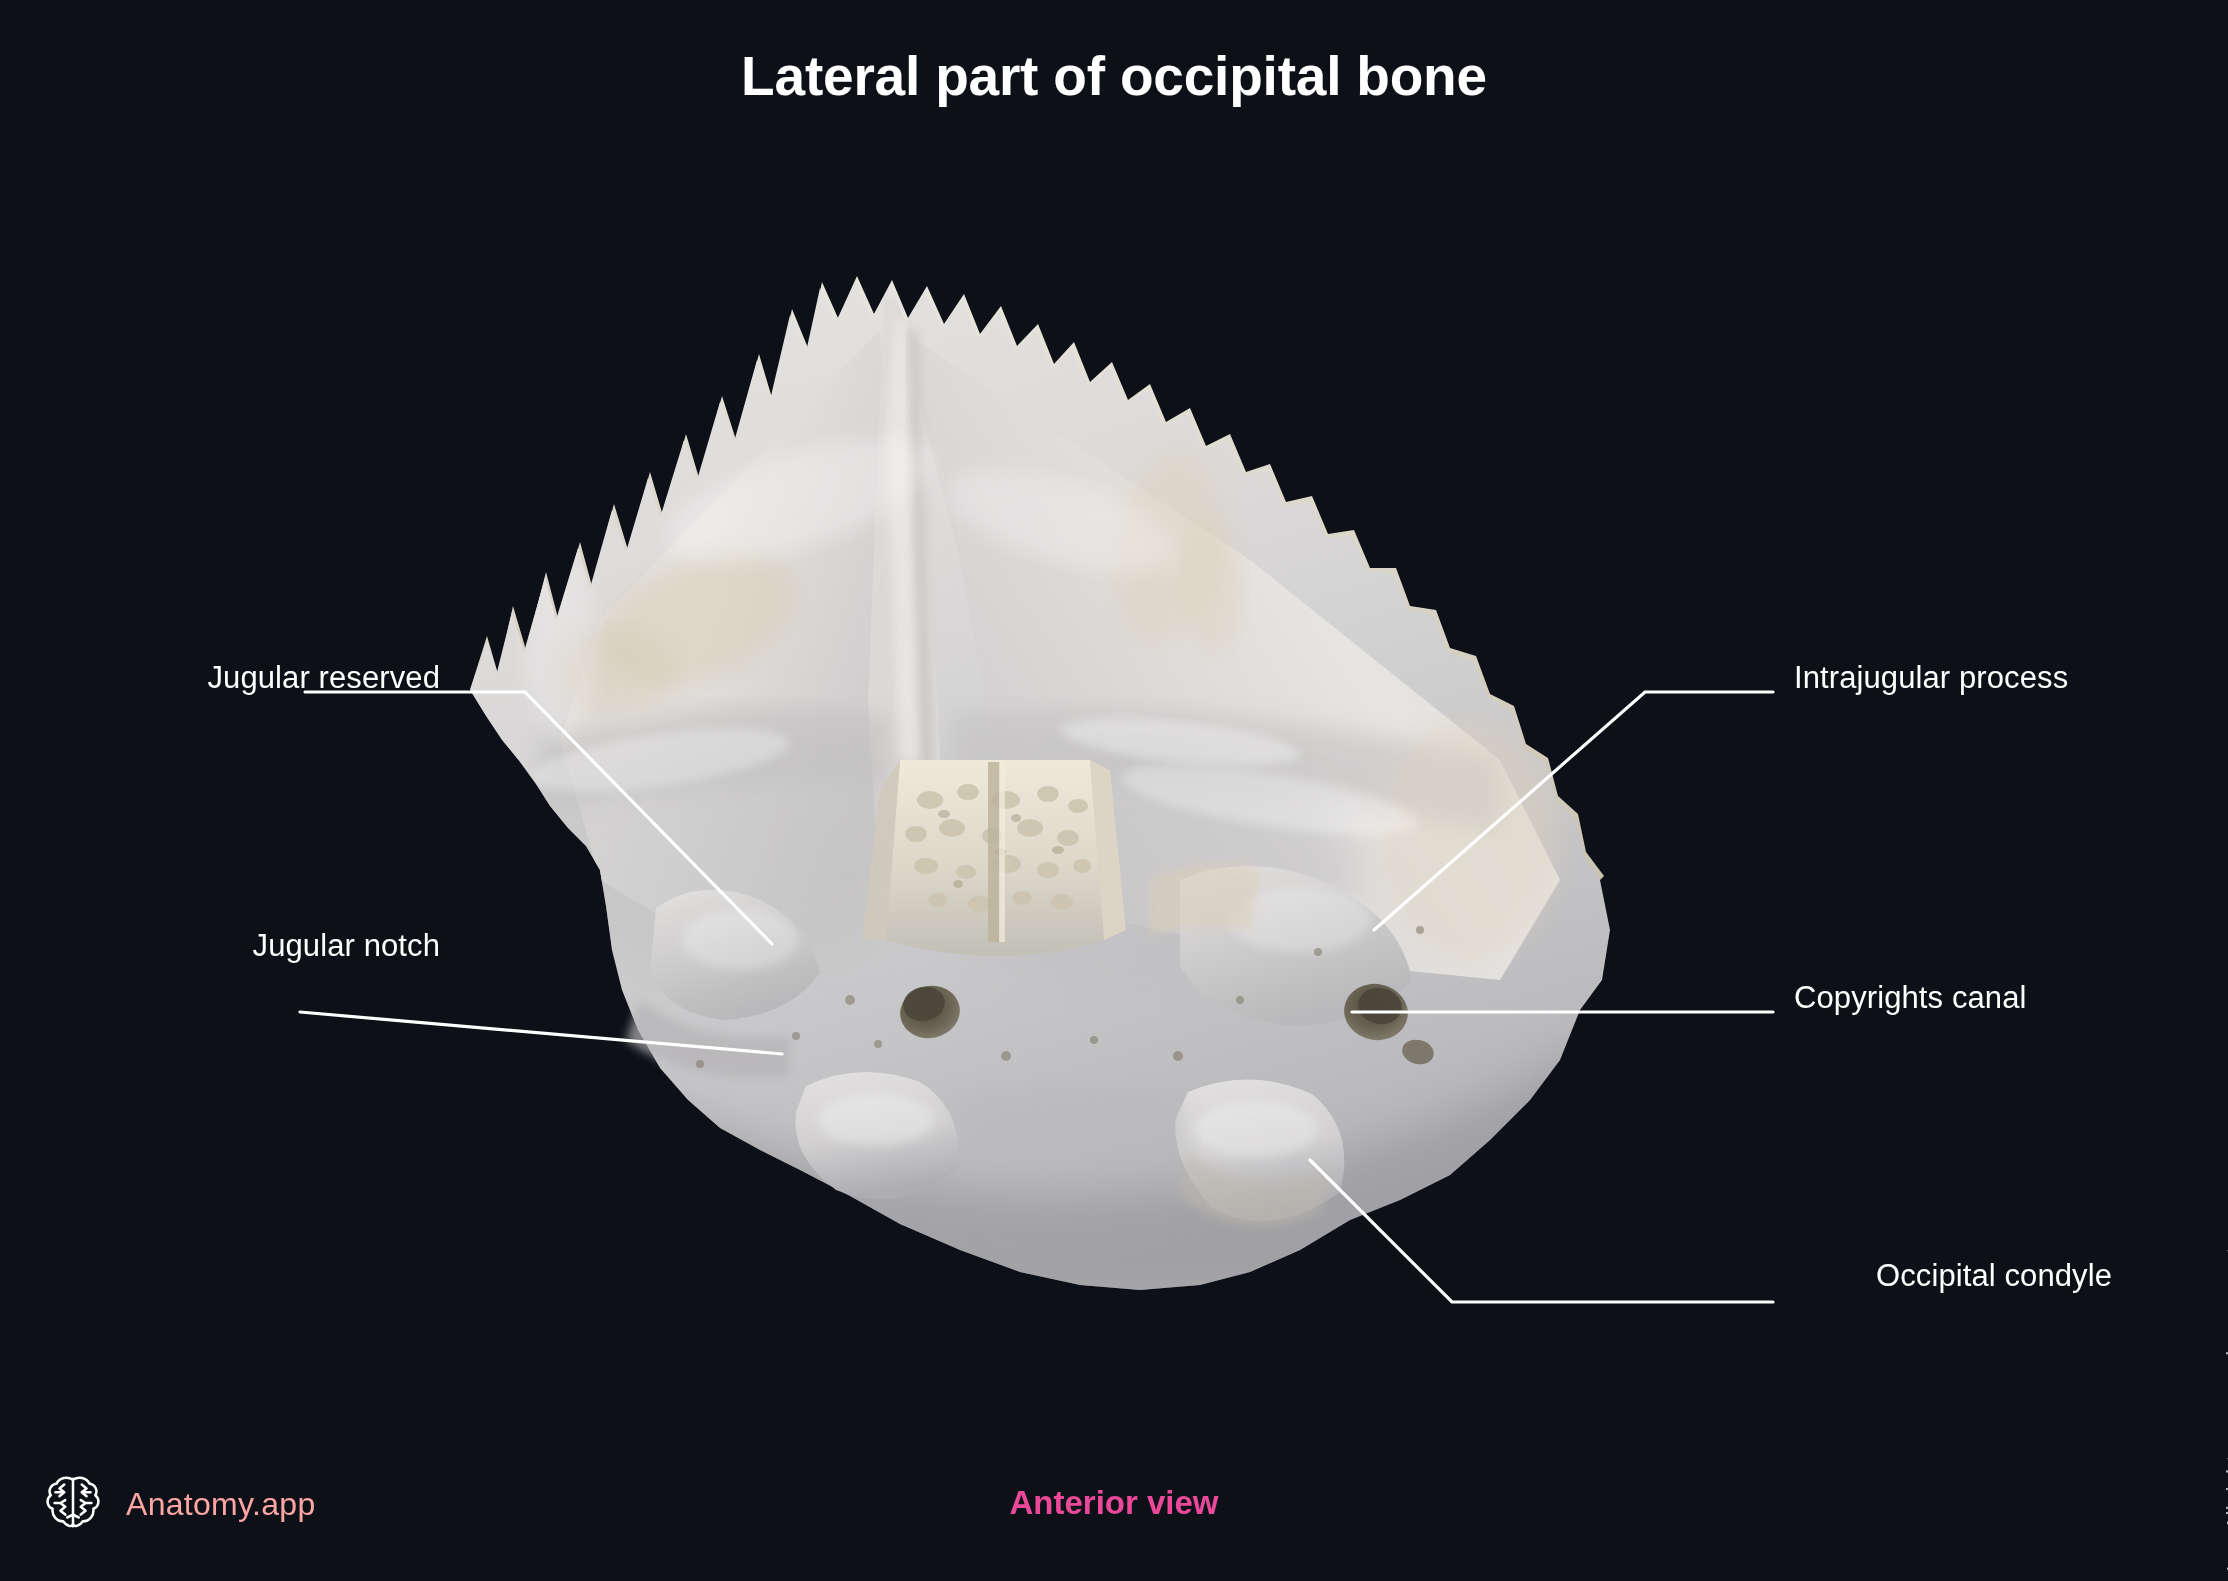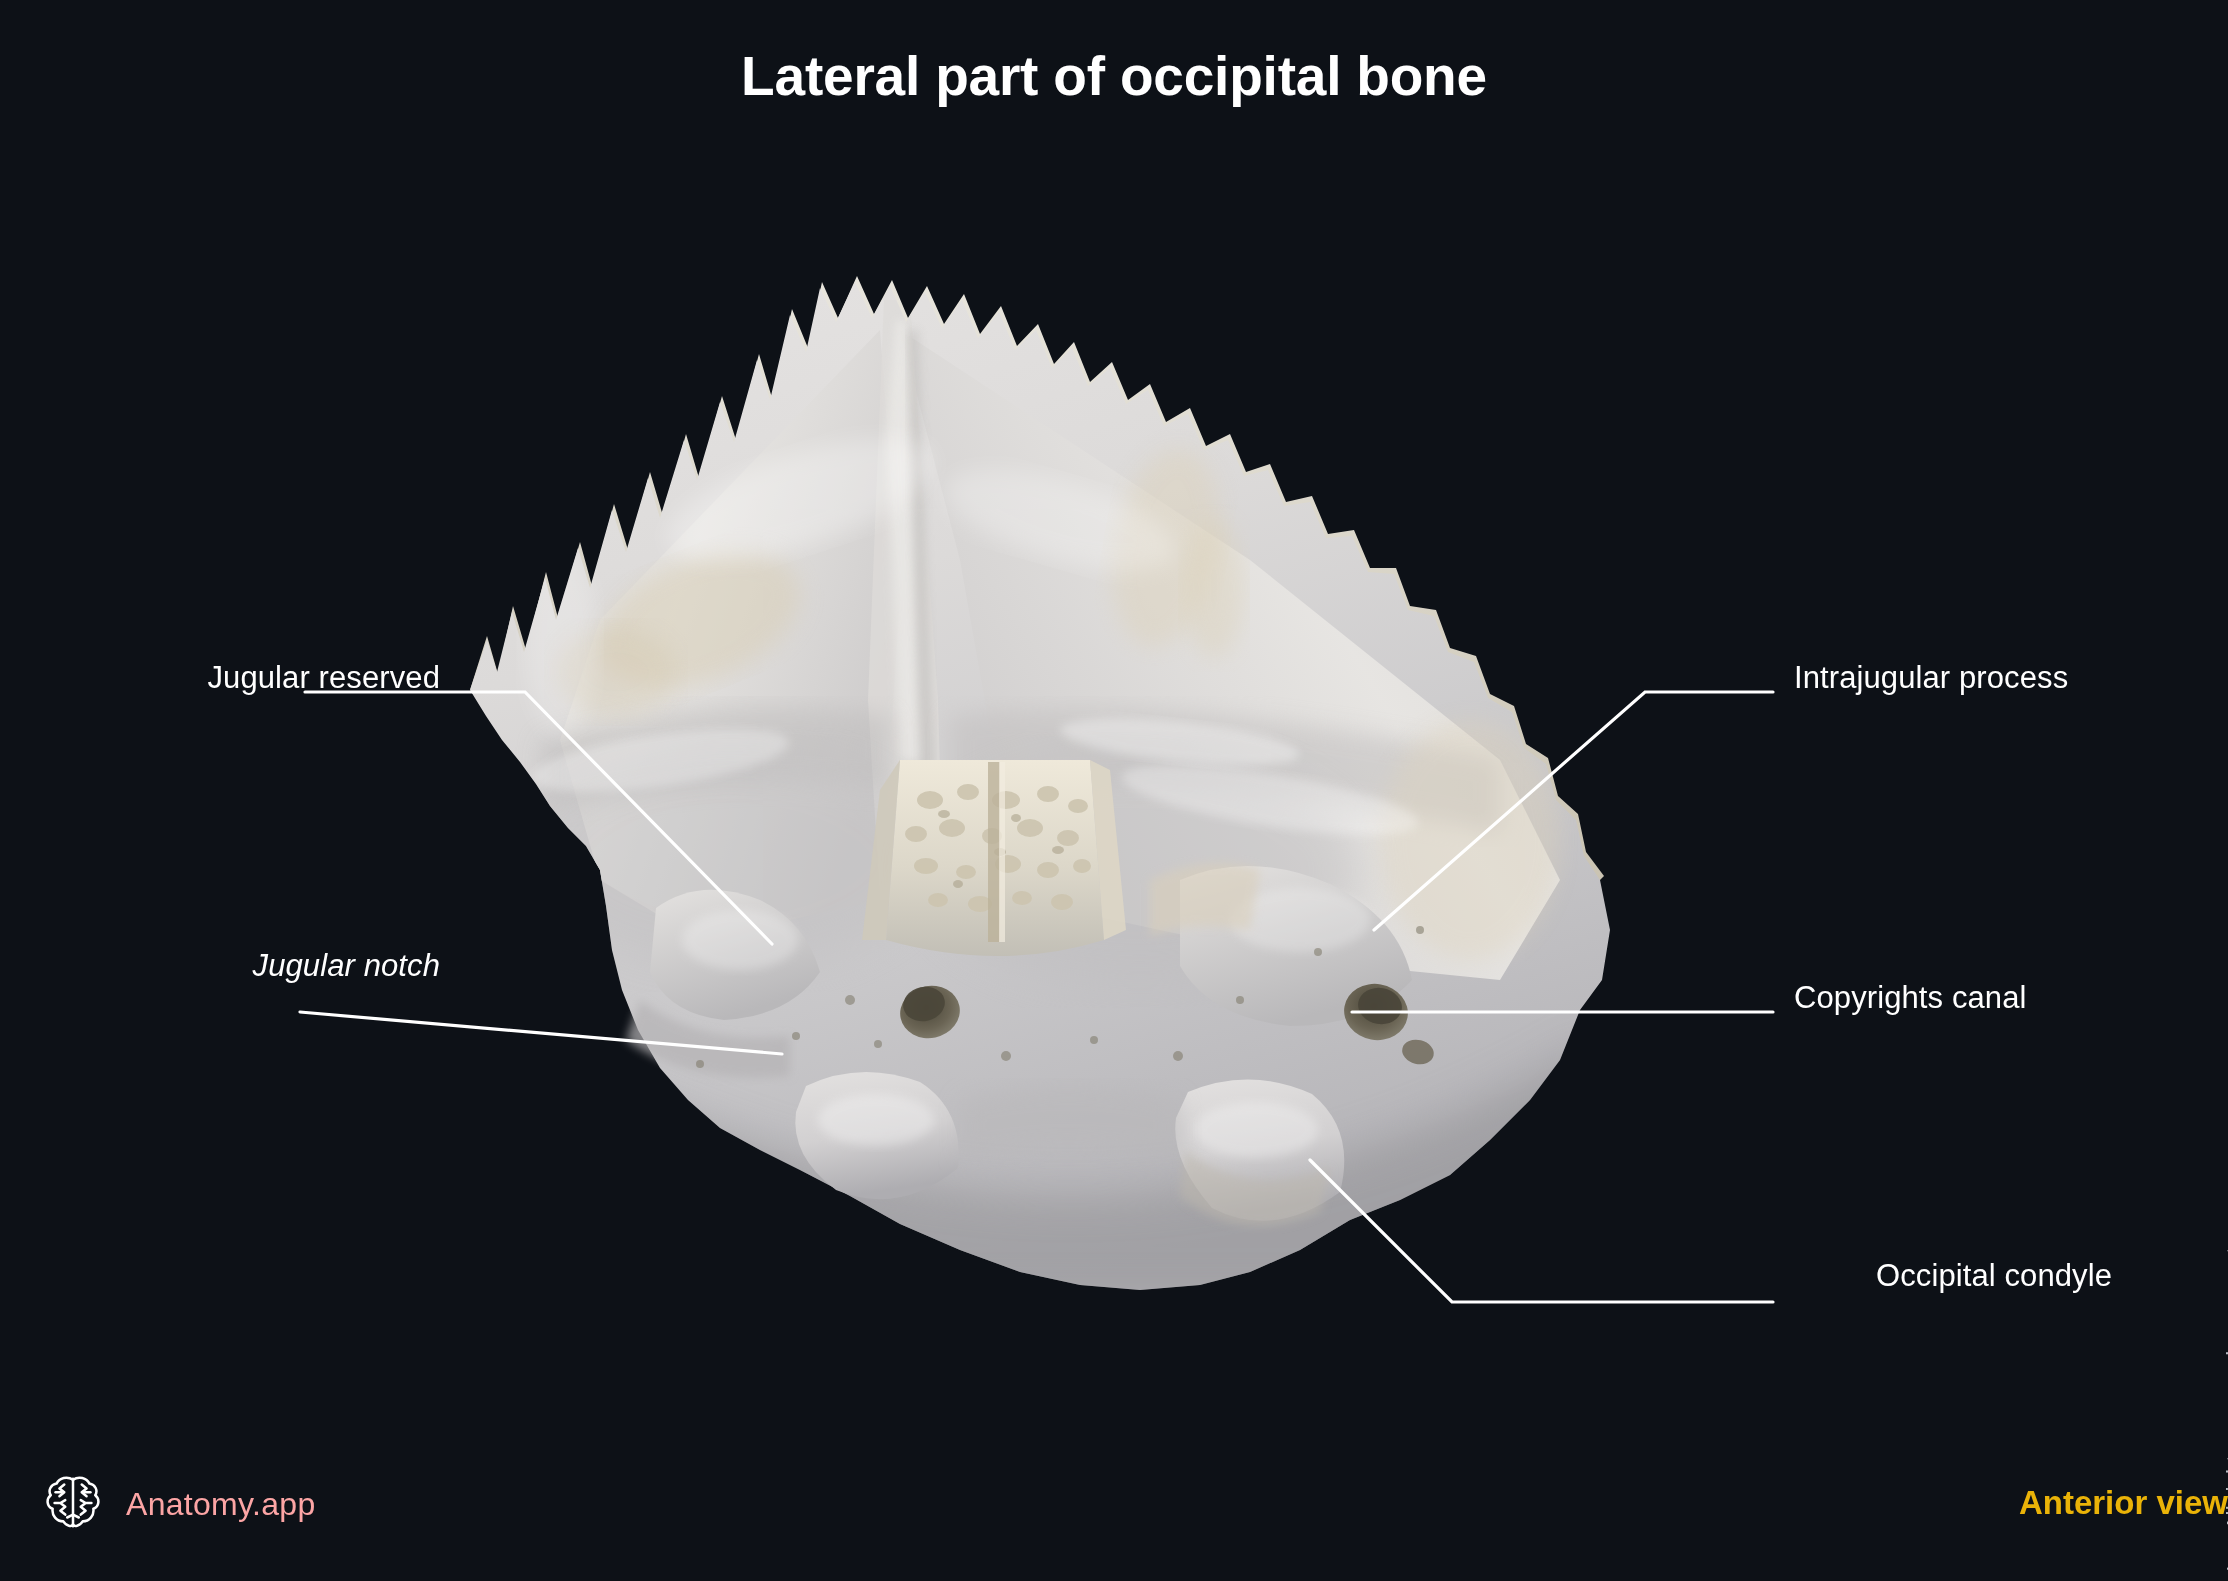--- a/index.html
+++ b/index.html
@@ -33,33 +33,33 @@
     font-size: 31px;
     font-weight: 400;
     color: #ffffff;
     white-space: nowrap;
     letter-spacing: 0.1px;
   }
   .label.left  { text-align: right; }
   .label.right { text-align: center; }
 
   #label-jugular-process     { left: 40px;  top: 660px;  width: 400px; }
-  #label-jugular-notch       { left: 40px;  top: 948px;  width: 400px; font-style: italic; }
+  #label-jugular-notch       { left: 40px;  top: 928px;  width: 400px; }
   #label-intrajugular        { left: 1794px; top: 660px; }
   #label-hypoglossal         { left: 1794px; top: 980px; }
   #label-occipital-condyle   { left: 1876px; top: 1258px; }
 
   
   #caption {
     position: absolute;
     top: 1484px; left: 0; width: 2228px;
-    text-align: right;
+    text-align: center;
     font-size: 33px;
     font-weight: bold;
-    color: #eab308;
+    color: #ec4899;
   }
 
   
   #copyright {
     position: absolute;
     top: 404px; right: 6px;
     transform-origin: right top;
     transform: rotate(-90deg) translate(-100%, 0);
     font-size: 22px;
     color: #b7bcc4;

